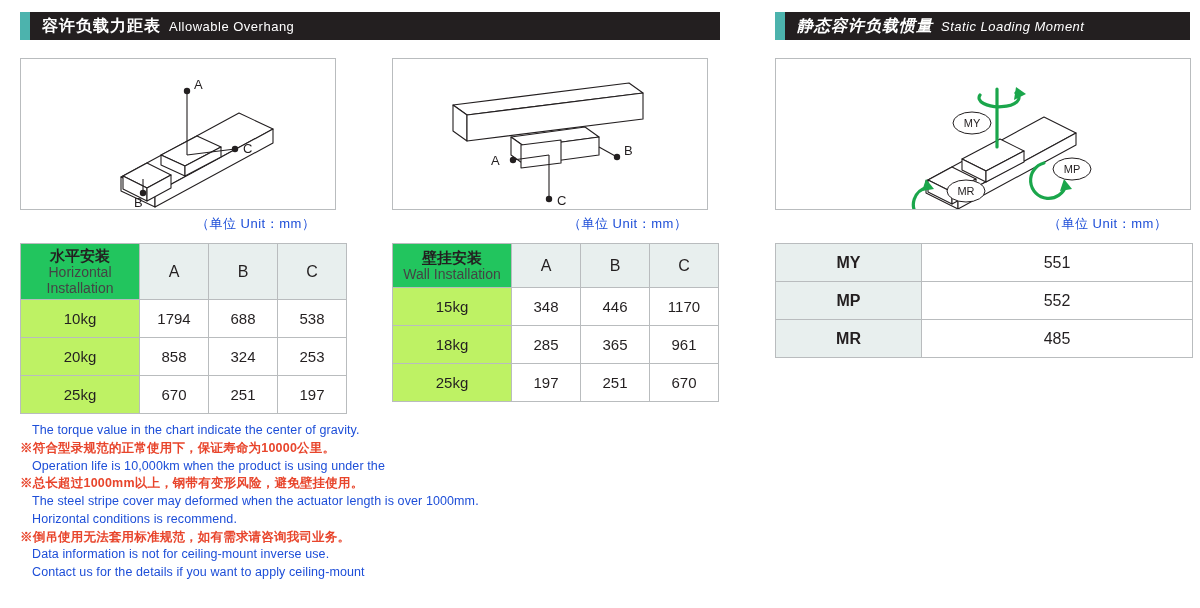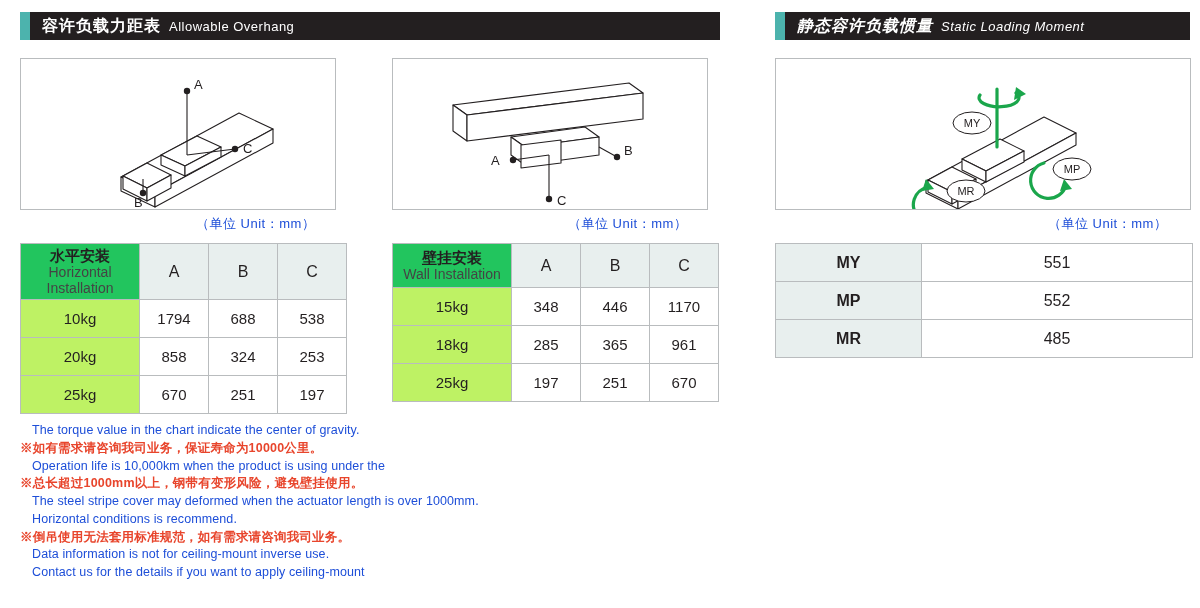--- a/index.html
+++ b/index.html
@@ -368,21 +368,21 @@
     <tr>
       <td class="k">MR</td>
       <td class="v">485</td>
     </tr>
   </tbody>
     </table>
 
   <div class="notes">
     <div class="note-en">The torque value in the chart indicate the center of gravity.</div>
 
-    <div class="note-cn">※如有需求请咨询我司业务，保证寿命为10000公里。</div>
+    <div class="note-cn">※符合型录规范的正常使用下，保证寿命为10000公里。</div>
     <div class="note-en">Operation life is 10,000km when the product is using under the</div>
 
     <div class="note-cn">※总长超过1000mm以上，钢带有变形风险，避免壁挂使用。</div>
     <div class="note-en">The steel stripe cover may deformed when the actuator length is over 1000mm.</div>
     <div class="note-en">Horizontal conditions is recommend.</div>
 
     <div class="note-cn">※倒吊使用无法套用标准规范，如有需求请咨询我司业务。</div>
     <div class="note-en">Data information is not for ceiling-mount inverse use.</div>
     <div class="note-en">Contact us for the details if you want to apply ceiling-mount</div>
 

